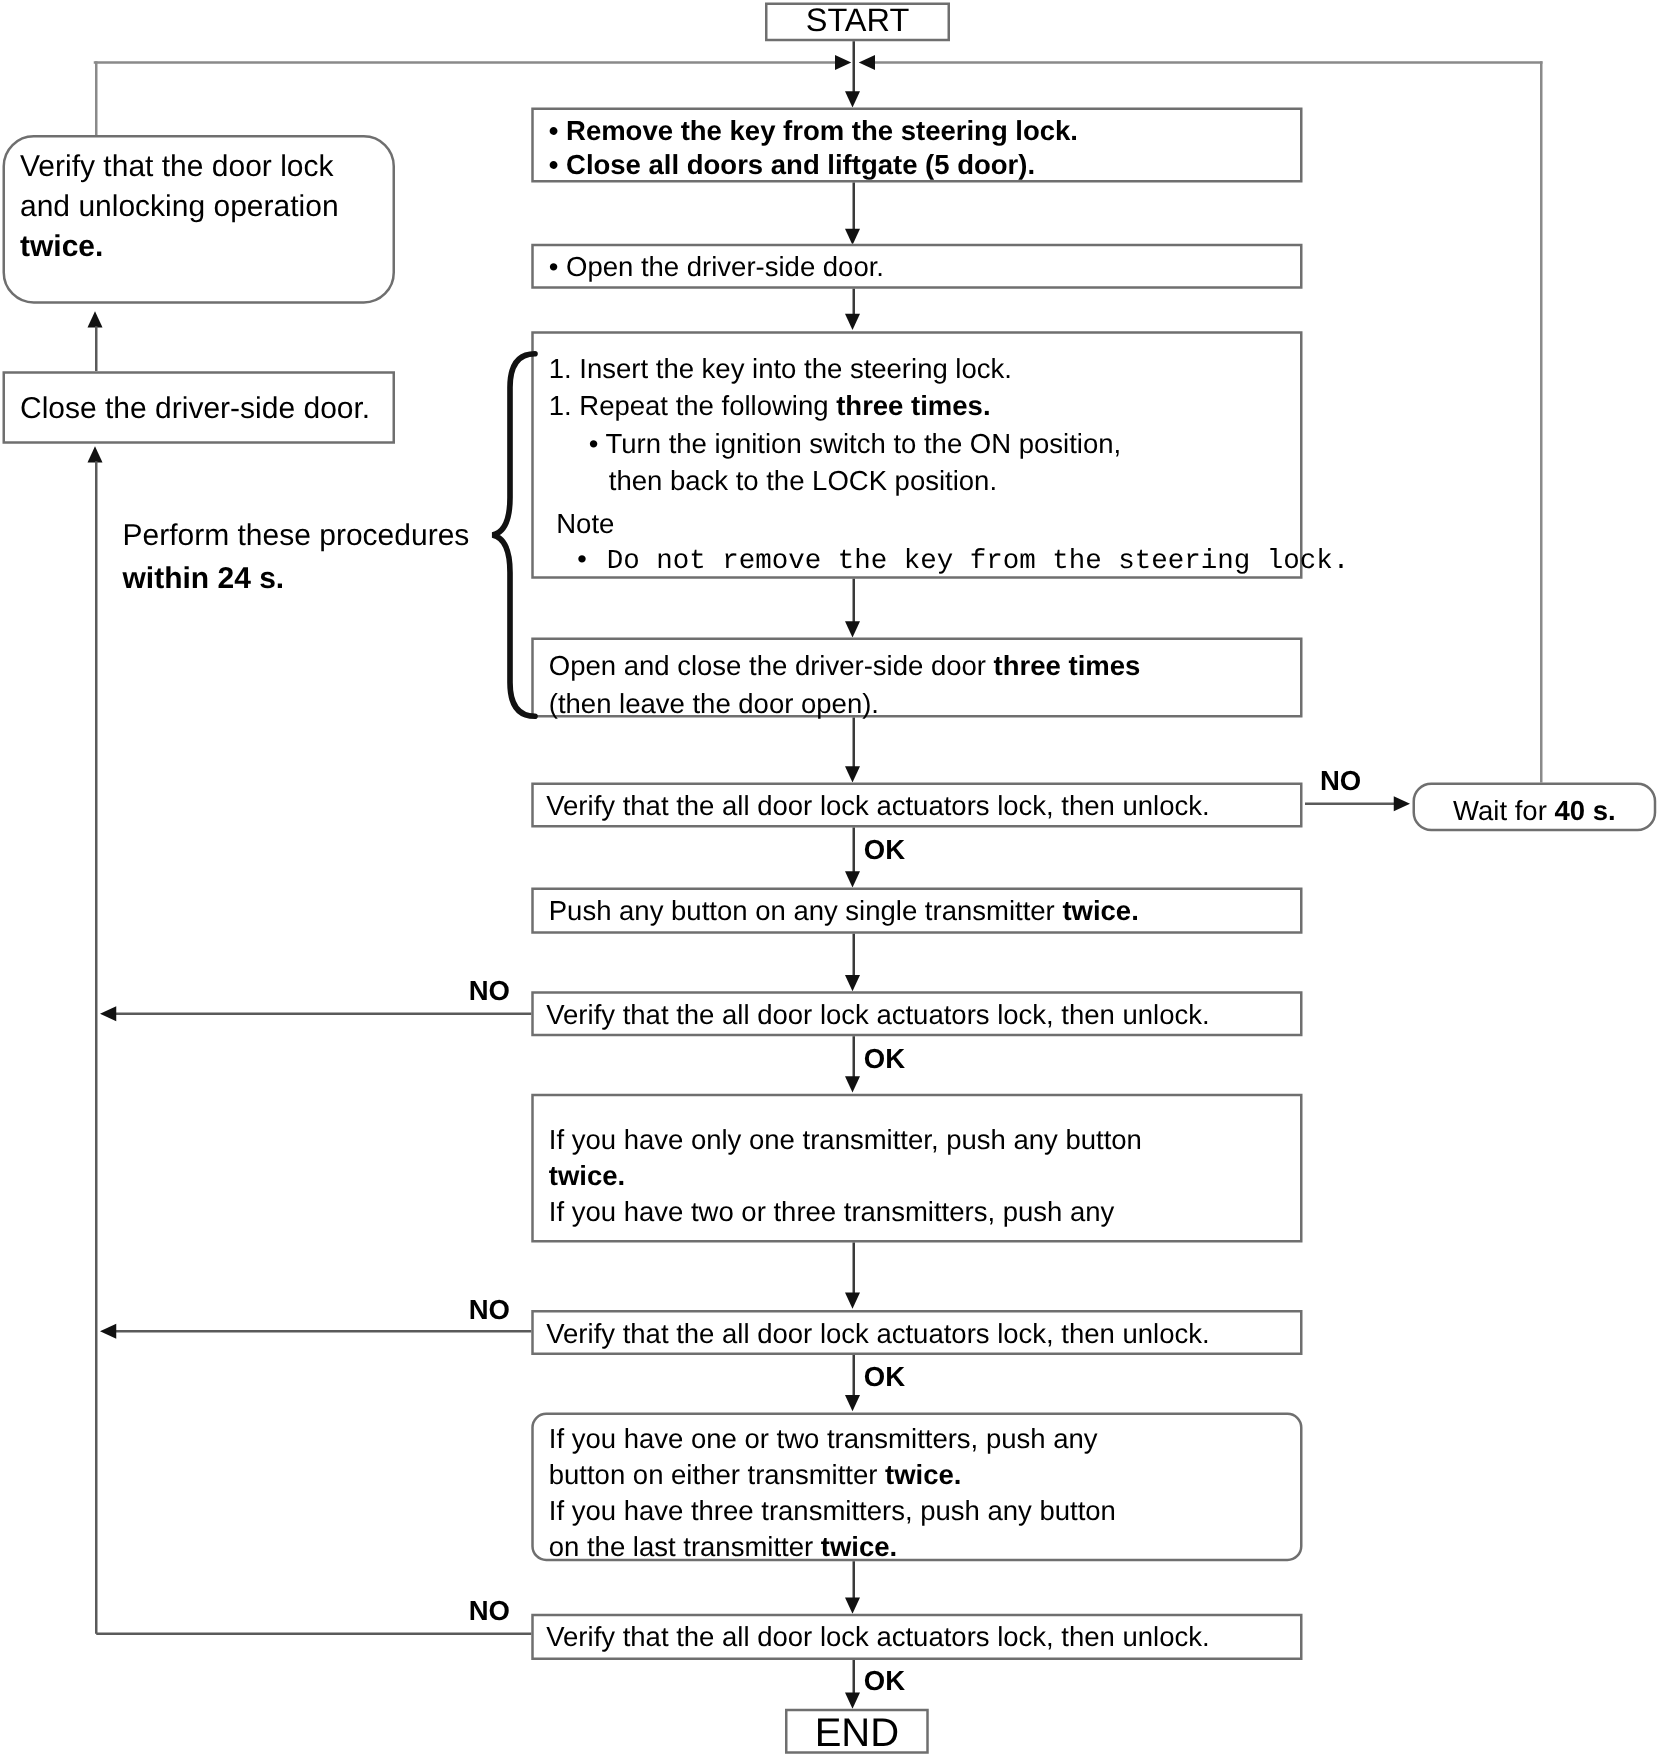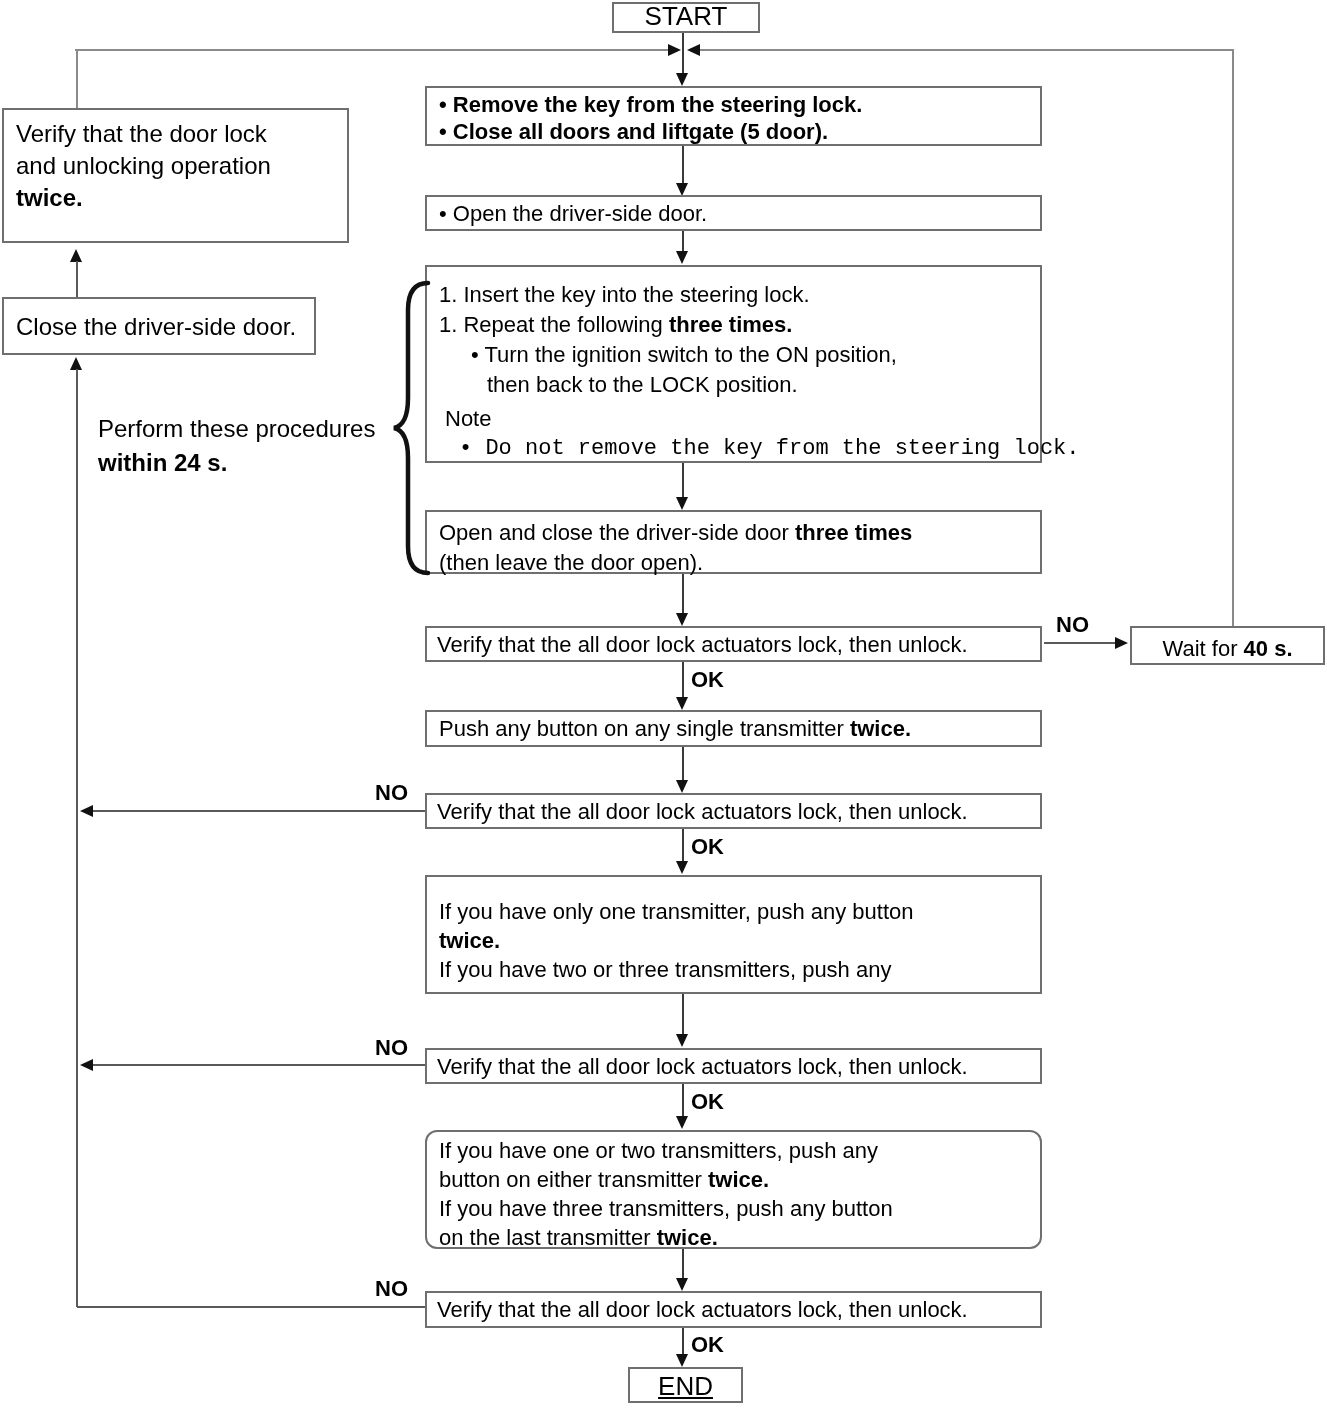--- a/index.html
+++ b/index.html
@@ -80,21 +80,21 @@
   </div>
   <div class="vline dark" style="left:682px;top:574px;height:40px;"></div>
   <div class="ah ah-down" style="left:676px;top:613px;"></div>
 
   <div class="box vcenter" style="left:425px;top:626px;width:617px;height:36px;padding-left:10px;">
     <span class="ln">Verify that the all door lock actuators lock, then unlock.</span>
   </div>
   <div class="hline mid" style="left:1044px;top:642px;width:72px;"></div>
   <div class="ah ah-right" style="left:1115px;top:637px;"></div>
   <div class="lbl" style="left:1056px;top:613px;">NO</div>
-  <div class="box center" style="left:1130px;top:626px;width:195px;height:39px;">
+  <div class="box center" style="left:1130px;top:626px;width:195px;height:39px;border-radius:15px;">
     <span class="ln"><span>Wait for </span><span class="b">40 s.</span></span>
   </div>
 
   <div class="vline dark" style="left:682px;top:662px;height:36px;"></div>
   <div class="ah ah-down" style="left:676px;top:697px;"></div>
   <div class="lbl" style="left:691px;top:668px;">OK</div>
 
   <div class="box vcenter" style="left:425px;top:710px;width:617px;height:37px;padding-left:12px;">
     <span class="ln"><span>Push any button on any single transmitter </span><span class="b">twice.</span></span>
   </div>
@@ -143,25 +143,25 @@
   <div class="box vcenter" style="left:425px;top:1291px;width:617px;height:37px;padding-left:10px;">
     <span class="ln">Verify that the all door lock actuators lock, then unlock.</span>
   </div>
   <div class="hline mid" style="left:77px;top:1306px;width:348px;"></div>
   <div class="lbl" style="left:375px;top:1277px;">NO</div>
 
   <div class="vline dark" style="left:682px;top:1328px;height:27px;"></div>
   <div class="ah ah-down" style="left:676px;top:1354px;"></div>
   <div class="lbl" style="left:691px;top:1333px;">OK</div>
 
-  <div class="box center" style="left:628px;top:1367px;width:115px;height:36px;font-size:26px;text-decoration:underline;">
+  <div class="box center" style="left:628px;top:1367px;width:115px;height:36px;font-size:32px;">
     <span>END</span>
   </div>
 
-  <div class="box" style="left:2px;top:108px;width:347px;height:135px;padding:8px 0 0 12px;font-size:24px;line-height:32px;">
+  <div class="box" style="left:2px;top:108px;width:314px;height:135px;padding:8px 0 0 12px;font-size:24px;line-height:32px;border-radius:25px;">
     <div class="ln">Verify that the door lock</div>
     <div class="ln">and unlocking operation</div>
     <div class="ln b">twice.</div>
   </div>
 
   <div class="ah ah-up" style="left:70px;top:249px;"></div>
   <div class="vline mid" style="left:76px;top:261px;height:36px;"></div>
 
   <div class="box vcenter" style="left:2px;top:297px;width:314px;height:58px;padding-left:12px;font-size:24px;">
     <span class="ln">Close the driver-side door.</span>

